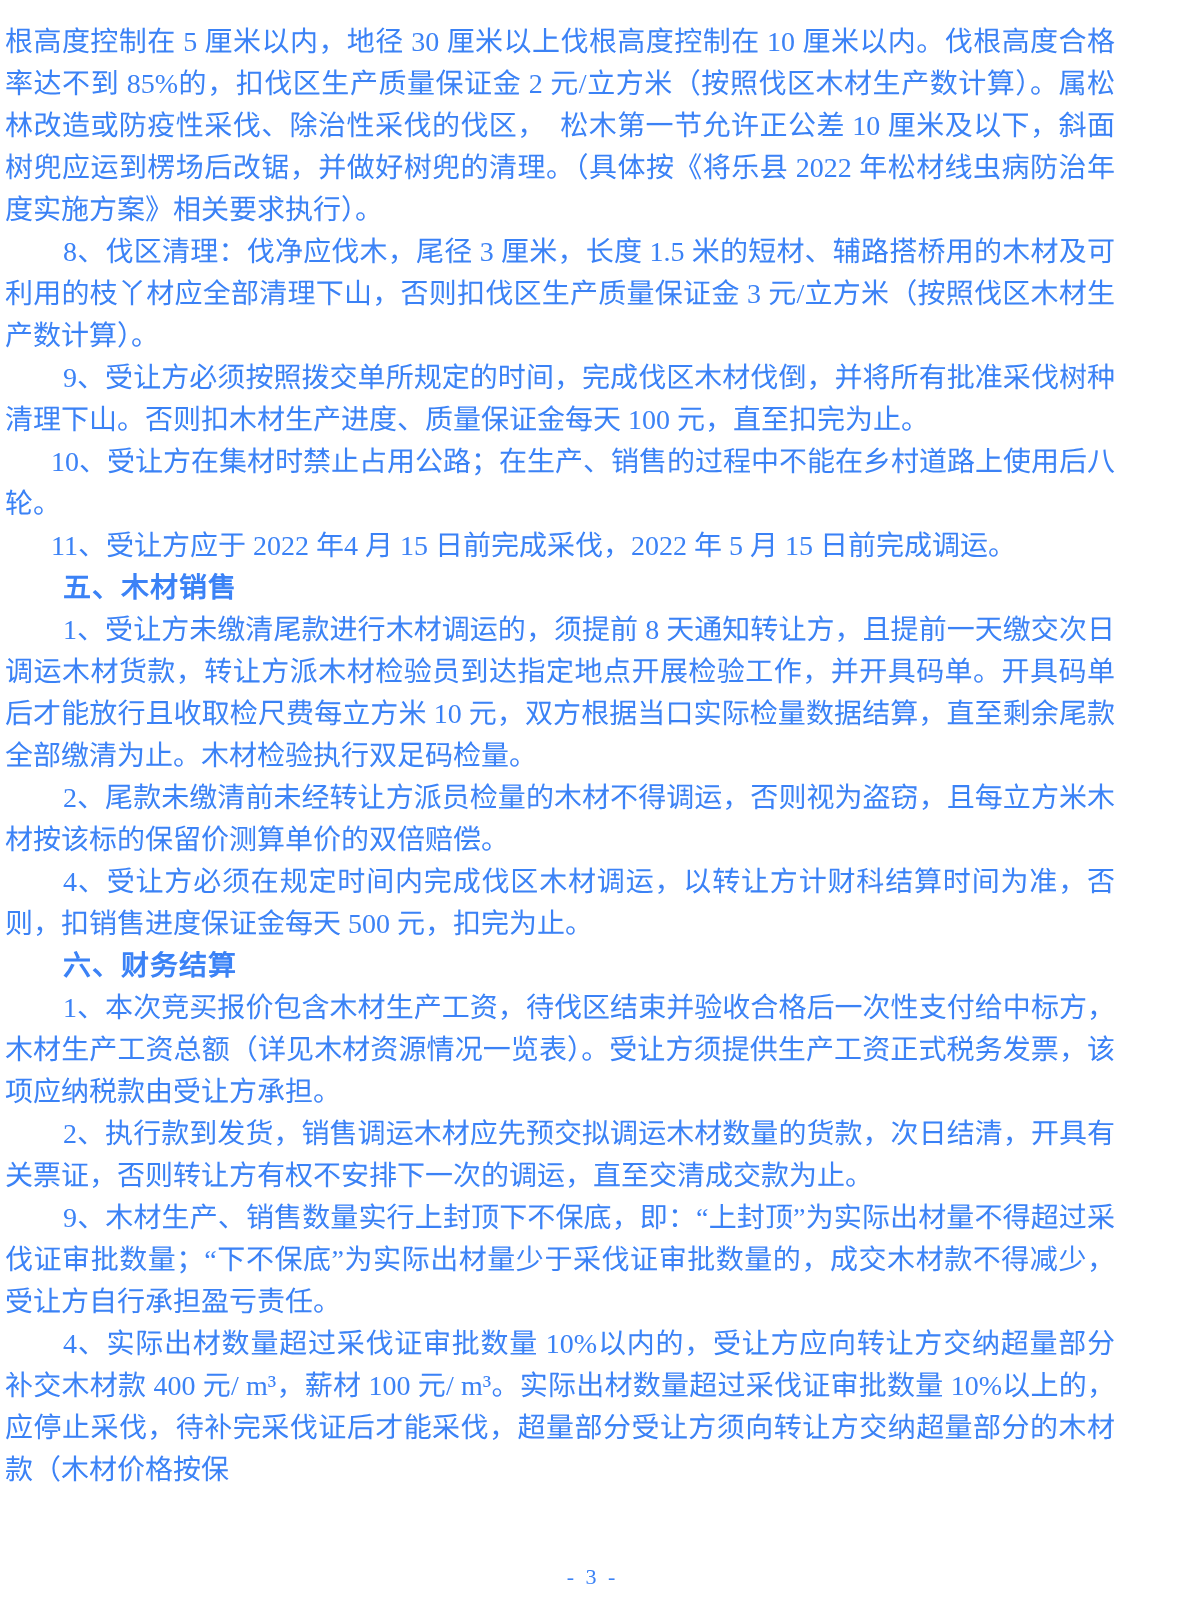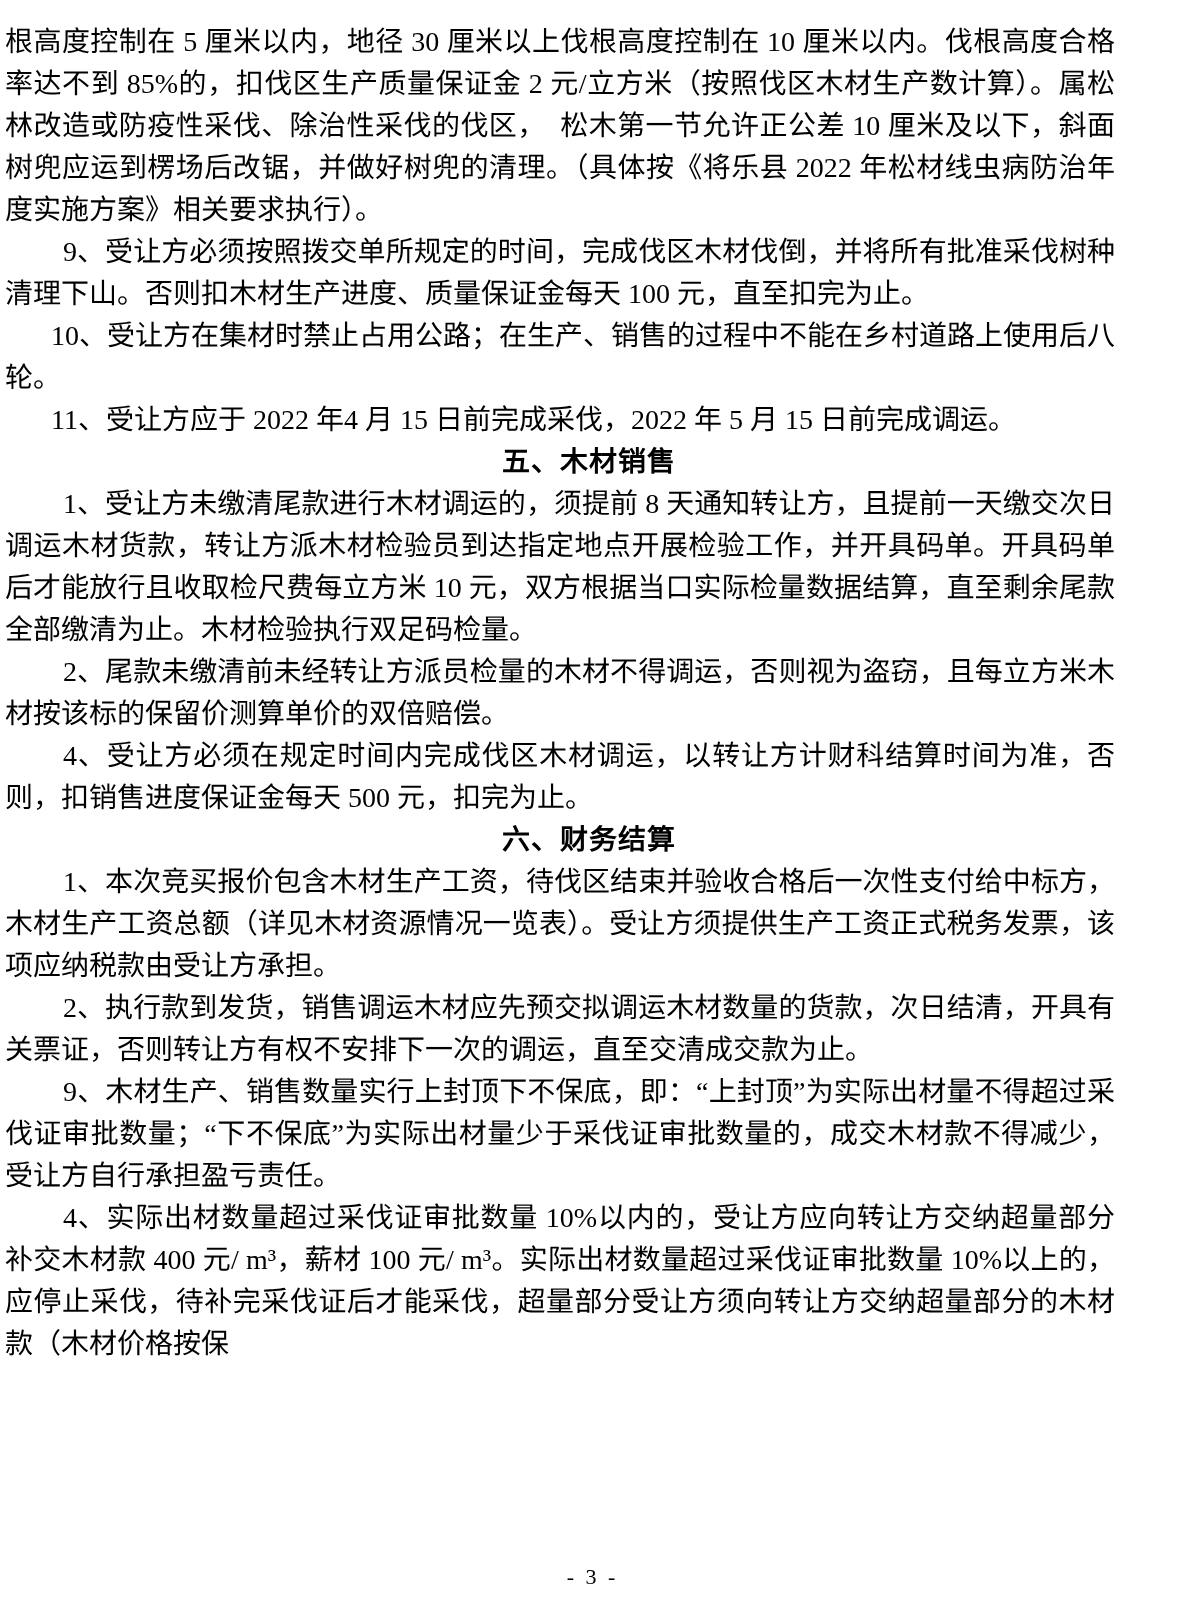--- a/index.html
+++ b/index.html
@@ -8,40 +8,40 @@
     background: #ffffff;
   }
   .page {
     position: relative;
     width: 1185px;
     height: 1600px;
     background: #ffffff;
     box-sizing: border-box;
     padding: 21px 70px 0 5px;
     overflow: hidden;
-    color: #000000;
+    color: #3b82f6;
     font-family: "Liberation Serif", "DejaVu Serif", serif;
     font-size: 28px;
     line-height: 42px;
   }
   .para {
     margin: 0;
     text-align: justify;
     text-justify: inter-ideograph;
   }
   .ind1 { text-indent: 58px; }
   .ind2 { text-indent: 46px; }
   .heading {
     margin: 0;
     font-family: "Liberation Sans", "DejaVu Sans", sans-serif;
     font-weight: 700;
     font-size: 28px;
     line-height: 42px;
     text-indent: 58px;
-    text-align: center;
+    text-align: left;
     letter-spacing: 1px;
   }
   .u {
     text-decoration-thickness: 1.5px;
     text-underline-offset: 6px;
   }
   .footer {
     position: absolute;
     left: 0;
     right: 0;
@@ -53,20 +53,21 @@
     font-family: "Liberation Serif", "DejaVu Serif", serif;
   }
 </style>
 </head>
 <body>
 
 <div class="page">
 
   <p class="para">根高度控制在 5 厘米以内，地径 30 厘米以上伐根高度控制在 10 厘米以内。伐根高度合格率达不到 85%的，扣伐区生产质量保证金 2 元/立方米（按照伐区木材生产数计算）。属松林改造或防疫性采伐、除治性采伐的伐区，　松木第一节允许正公差 10 厘米及以下，斜面树兜应运到楞场后改锯，并做好树兜的清理。（具体按《将乐县 2022 年松材线虫病防治年度实施方案》相关要求执行）。</p>
 
+  <p class="para ind1">8、伐区清理：伐净应伐木，尾径 3 厘米，长度 1.5 米的短材、辅路搭桥用的木材及可利用的枝丫材应全部清理下山，否则扣伐区生产质量保证金 3 元/立方米（按照伐区木材生产数计算）。</p>
 
   <p class="para ind1">9、受让方必须按照拨交单所规定的时间，完成伐区木材伐倒，并将所有批准采伐树种清理下山。否则扣木材生产进度、质量保证金每天 100 元，直至扣完为止。</p>
 
   <p class="para ind2">10、受让方在集材时禁止占用公路；在生产、销售的过程中不能在乡村道路上使用后八轮。</p>
 
   <p class="para ind2"><span>11、受让方应于 2022 年</span><span class="u">4 月 15 日</span><span>前完成采伐，2022 年 5 月 15 日前完成调运。</span></p>
 
   <h2 class="heading">五、木材销售</h2>
 
   <p class="para ind1"><span>1、受让方</span><span class="u">未缴清尾款进行</span><span>木材调运的，须提前 8 天通知转让方，</span><span class="u">且提前一天缴交次日调运木材货款</span><span>，转让方派木材检验员到达指定地点开展检验工作，并开具码单。开具码单后才能放行</span><span class="u">且收取检尺费每立方米 10 元，双方根据当口实际检量数据结算，直至剩余尾款全部缴清为止。</span><span>木材检验执行双足码检量。</span></p>

